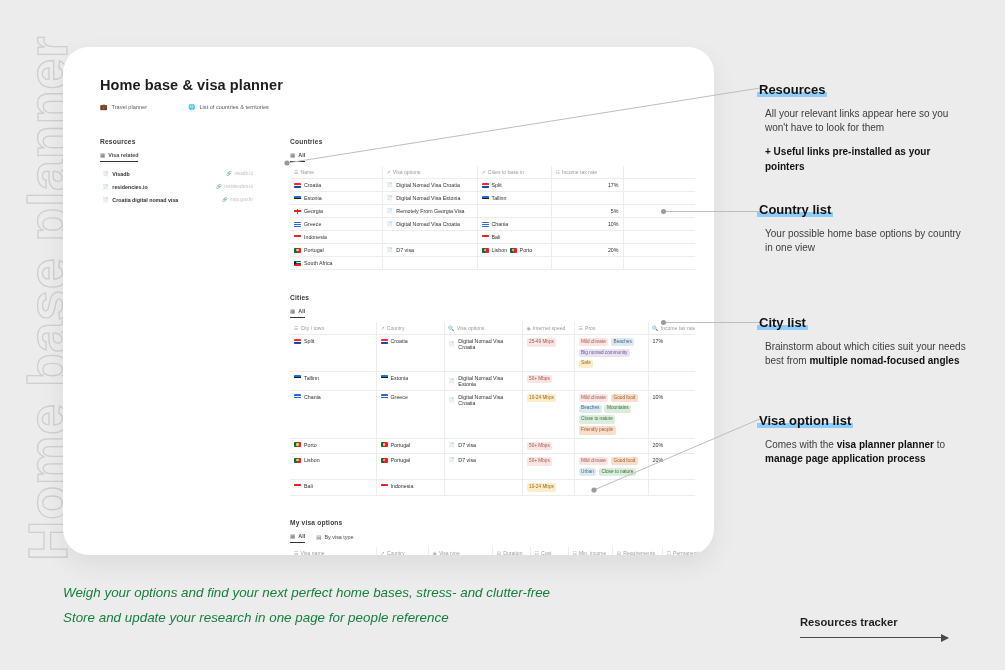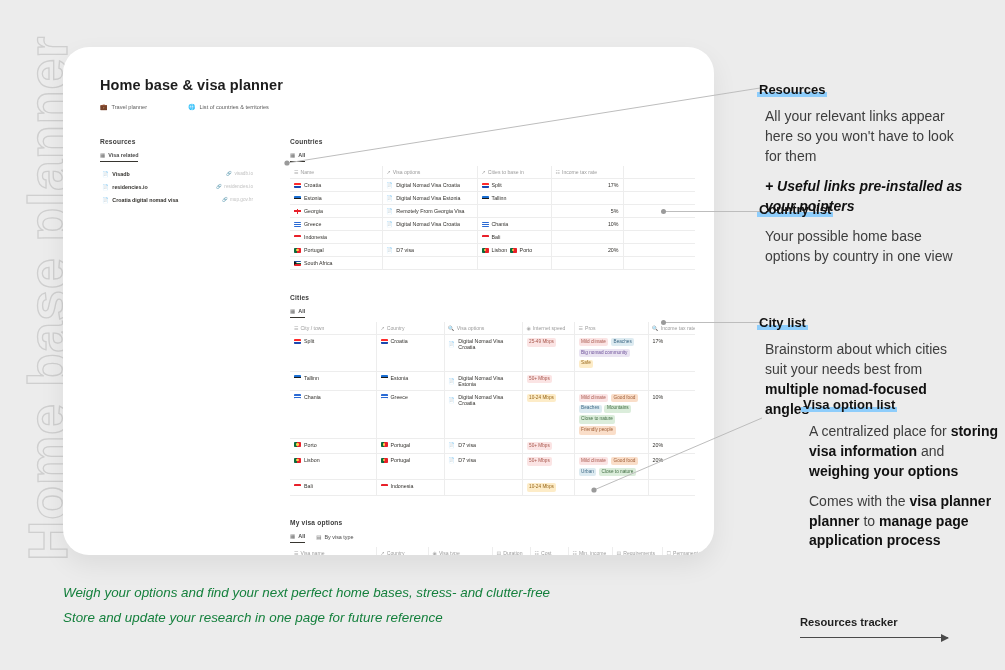--- a/index.html
+++ b/index.html
@@ -97,23 +97,23 @@
   .res-left{display:flex;align-items:center;gap:3.5px;font-size:5.3px;color:#32302c;font-weight:600;}
   .res-url{display:flex;align-items:center;gap:2px;font-size:4.7px;color:#c2c2c2;}
 
   
   .ann{position:absolute;}
   .ann h3{
     margin:0 0 9px 0;font-size:13px;font-weight:700;color:#111;display:inline-block;
     background:linear-gradient(#8ecdfb,#8ecdfb) 0 92%/100% 5px no-repeat;
     padding:0 2px 1px 2px;
   }
-  .ann p{margin:0 0 10px 0;font-size:14px;line-height:1.42;color:#3d3d3d;max-width:205px;padding-left:8px;}
+  .ann p{margin:0 0 10px 0;font-size:10px;line-height:1.42;color:#3d3d3d;max-width:205px;padding-left:8px;}
   .ann p b{font-weight:700;color:#111;}
-  .ann p.strong{font-weight:700;color:#111;font-style:italic;}
+  .ann p.strong{font-weight:700;color:#111;}
 
   
   .conn{position:absolute;height:1px;background:#bdbdbd;}
   .conn .dot{position:absolute;left:-2.5px;top:-2px;width:5px;height:5px;border-radius:50%;background:#9a9a9a;}
 
   svg.diag{position:absolute;left:0;top:0;width:1005px;height:670px;pointer-events:none;}
 
   
   .tagline{position:absolute;left:63px;font-style:italic;font-size:13.4px;color:#15803d;}
   .fin{position:absolute;left:800px;top:616px;font-size:11.2px;font-weight:700;color:#1f1f1f;}
@@ -621,25 +621,24 @@
   <div class="ann" style="left:757px;top:313px;">
     <h3>City list</h3>
     <p>Brainstorm about which cities suit your needs best from <b>multiple nomad-focused angles</b></p>
   </div>
 
   <div class="ann" style="left:757px;top:200px;">
     <h3>Country list</h3>
     <p>Your possible home base options by country in one view</p>
   </div>
 
-  <div class="ann" style="left:757px;top:395px;margin-left:44px;">
+  <div class="ann" style="left:757px;top:411px;">
     <h3>Visa option list</h3>
-    <p>A centralized place for <b>storing visa information</b> and <b>weighing your options</b></p>
     <p>Comes with the <b>visa planner planner</b> to <b>manage page application process</b></p>
   </div>
 
   <div class="tagline" style="top:585px;">Weigh your options and find your next perfect home bases, stress- and clutter-free</div>
-  <div class="tagline" style="top:610px;">Store and update your research in one page for future reference</div>
+  <div class="tagline" style="top:610px;">Store and update your research in one page for people reference</div>
 
   <div class="fin">Resources tracker</div>
   <div class="fin-arrow"></div>
 
 </div>
 
 </body></html>

